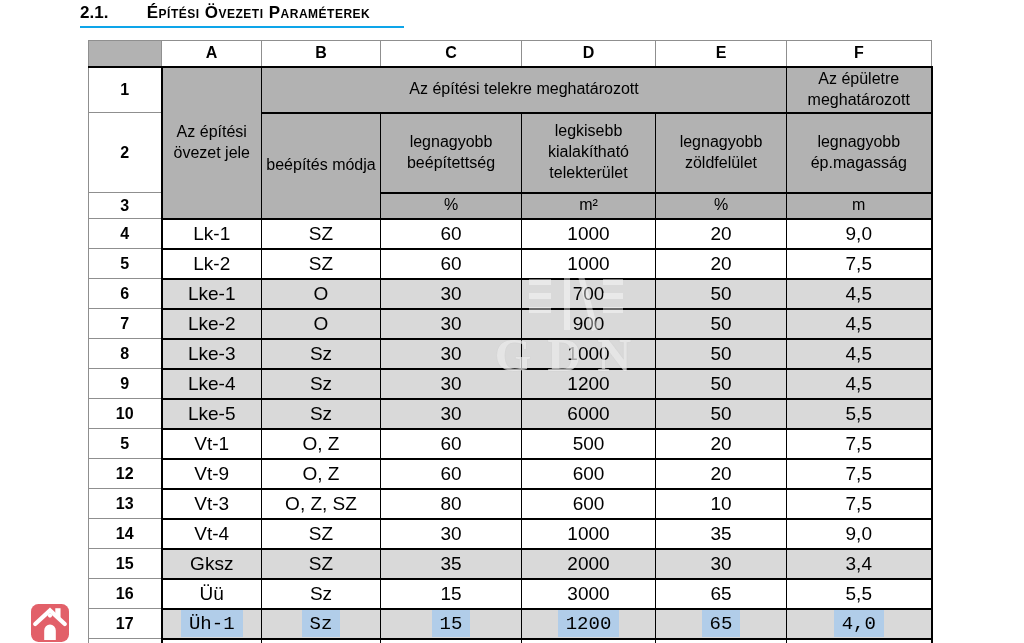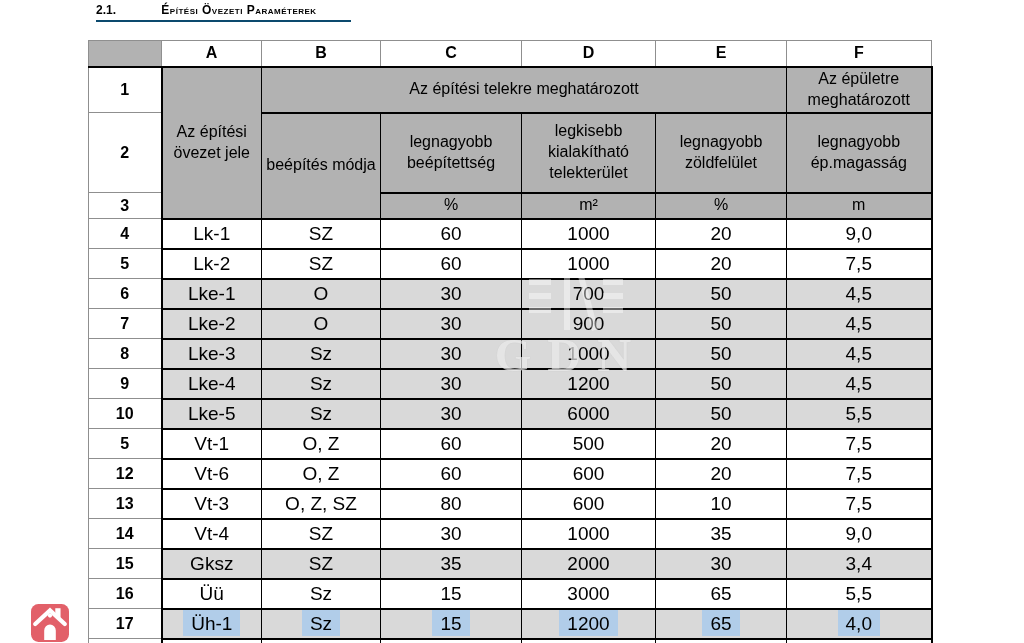--- a/index.html
+++ b/index.html
@@ -1,22 +1,22 @@
 <!DOCTYPE html>
 <html style="--header_fill: #b2b2b2; --stripe_fill: #d9d9d9; --selection_fill: #b1cde9; --brand_red: #dd4550;"><head>
 <meta charset="utf-8">
 <style>
   * { margin:0; padding:0; box-sizing:border-box; }
   html,body { width:1024px; height:643px; background:#fff; overflow:hidden;
               font-family:"Liberation Sans", sans-serif; color:#000; position:relative; }
 
   
-  .doc-title { position:absolute; left:96px; top:3px; display:inline-block;
-               border-bottom:2px solid #0c4a6e; padding:0 34px 3px 0;
-               font-weight:bold; font-size:12px; white-space:nowrap; }
+  .doc-title { position:absolute; left:80px; top:3px; display:inline-block;
+               border-bottom:2px solid #0ea5e9; padding:0 34px 3px 0;
+               font-weight:bold; font-size:17px; white-space:nowrap; }
   .doc-title .num { display:inline-block; min-width:62px; }
   .doc-title .txt { font-variant:small-caps; letter-spacing:0.5px; }
 
   
   .sheet { position:absolute; left:88px; top:40px; }
   table { border-collapse:collapse; table-layout:fixed; width:843px;
           border:1px solid #9a9a9a; }
   td, th { overflow:hidden; text-align:center; vertical-align:middle; }
 
   
@@ -40,21 +40,21 @@
   td.unit { font-size:16px; }
 
   
   tr.datarow > th, tr.datarow > td { height:30px; }
   td.data { background:#fff; font-size:19px;
             border:2px solid #000; border-left-width:1px; border-right-width:1px;
             padding:0; }
   td.data.bl { border-left-width:2px; }
   td.data.br { border-right-width:2px; }
   tr.shaded td.data { background:var(--stripe_fill,#d9d9d9); }
-  span.sel { background:var(--selection_fill,#b1cde9); padding:14px 8px 2px; }
+  span.sel { background:var(--selection_fill,#b1cde9); padding:14px 8px 2px;font-family:Liberation Mono, monospace; }
 
   tr.partial > * { height:8px; }
 
   
   .gdn { position:absolute; left:476px; top:272px; width:190px; text-align:center;
          pointer-events:none; z-index:5; }
   .gdn svg { display:block; margin:0 auto; }
   .gdn .gdn-text { font-family:"Liberation Serif", serif; font-size:47px; line-height:0.9;
                    color:rgba(255,255,255,0.55); letter-spacing:16px; font-weight:bold;
                    text-shadow:0 0 1px rgba(160,160,160,0.35); }
@@ -185,21 +185,21 @@
           <th class="rownum">5</th>
           <td class="data bl"><span>Vt-1</span></td>
           <td class="data"><span>O, Z</span></td>
           <td class="data"><span>60</span></td>
           <td class="data"><span>500</span></td>
           <td class="data"><span>20</span></td>
           <td class="data br"><span>7,5</span></td>
         </tr>
         <tr class="datarow">
           <th class="rownum">12</th>
-          <td class="data bl"><span>Vt-6</span></td>
+          <td class="data bl"><span>Vt-9</span></td>
           <td class="data"><span>O, Z</span></td>
           <td class="data"><span>60</span></td>
           <td class="data"><span>600</span></td>
           <td class="data"><span>20</span></td>
           <td class="data br"><span>7,5</span></td>
         </tr>
         <tr class="datarow">
           <th class="rownum">13</th>
           <td class="data bl"><span>Vt-3</span></td>
           <td class="data"><span>O, Z, SZ</span></td>

